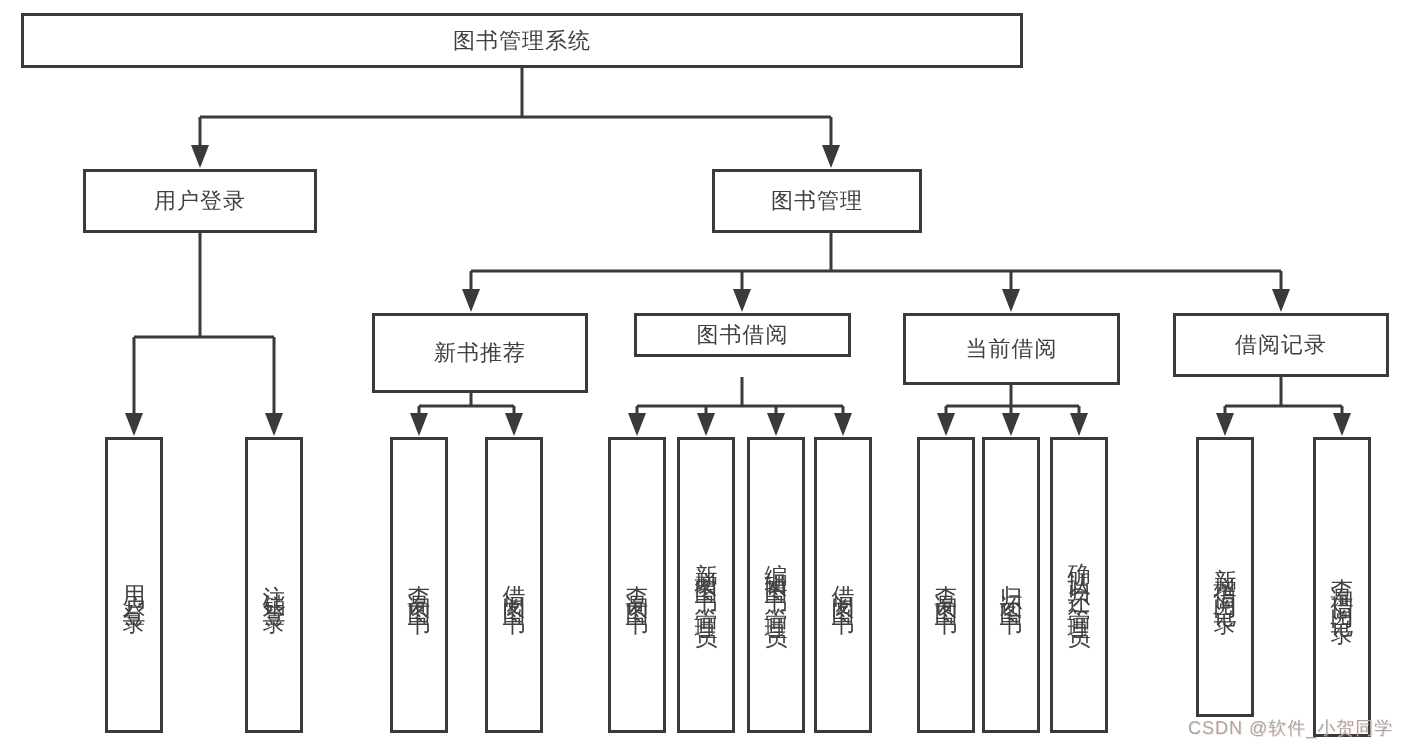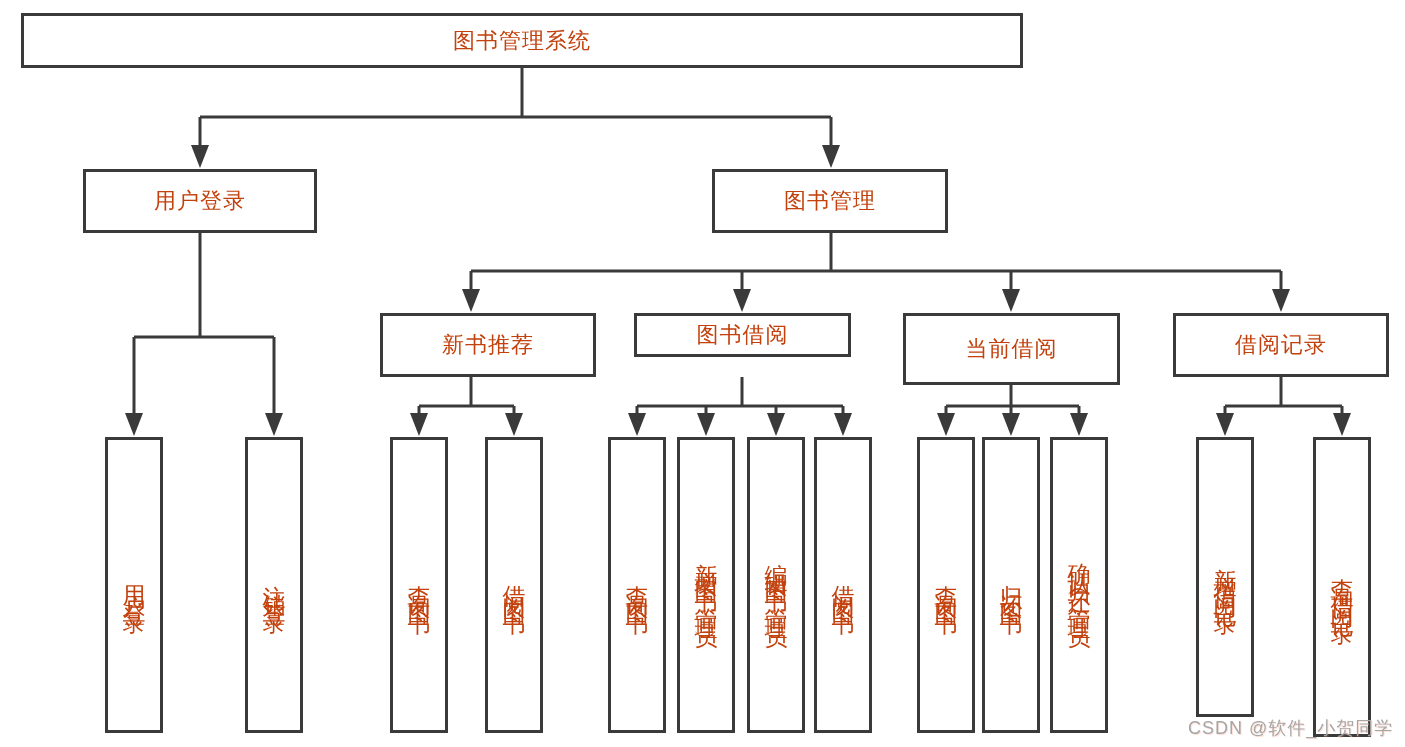--- a/index.html
+++ b/index.html
@@ -24,21 +24,21 @@
     pointer-events: none;
   }
   .node {
     position: absolute;
     box-sizing: border-box;
     border: 3px solid #3a3a3a;
     background: #ffffff;
     display: flex;
     align-items: center;
     justify-content: center;
-    color: #c2410c;
+    color: #404040;
   }
   .node.h .lbl {
     font-size: 22px;
     letter-spacing: 1px;
     white-space: nowrap;
   }
   .node.v .vtext {
     writing-mode: vertical-rl;
     text-orientation: mixed;
     font-size: 23px;
@@ -96,25 +96,25 @@
     </g>
   </svg>
 
   <div class="node h" style="left:21px;top:13px;width:1002px;height:55px">
     <span class="lbl">图书管理系统</span>
   </div>
 
   <div class="node h" style="left:83px;top:169px;width:234px;height:64px">
     <span class="lbl">用户登录</span>
   </div>
-  <div class="node h" style="left:712px;top:169px;width:236px;height:64px">
+  <div class="node h" style="left:712px;top:169px;width:210px;height:64px">
     <span class="lbl">图书管理</span>
   </div>
 
-  <div class="node h" style="left:380px;top:313px;width:216px;height:64px">
+  <div class="node h" style="left:372px;top:313px;width:216px;height:80px">
     <span class="lbl">新书推荐</span>
   </div>
   <div class="node h" style="left:634px;top:313px;width:217px;height:44px">
     <span class="lbl">图书借阅</span>
   </div>
   <div class="node h" style="left:903px;top:313px;width:217px;height:72px">
     <span class="lbl">当前借阅</span>
   </div>
   <div class="node h" style="left:1173px;top:313px;width:216px;height:64px">
     <span class="lbl">借阅记录</span>

